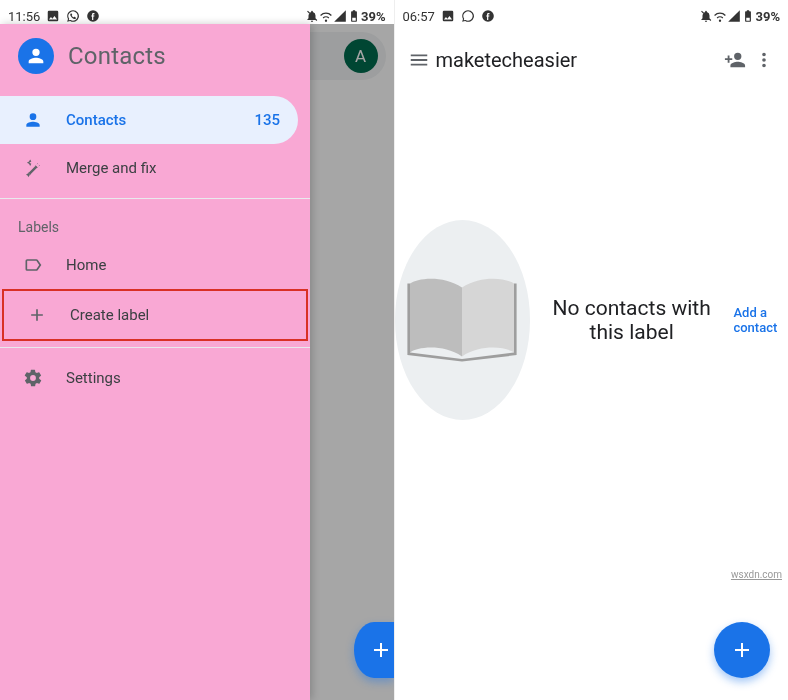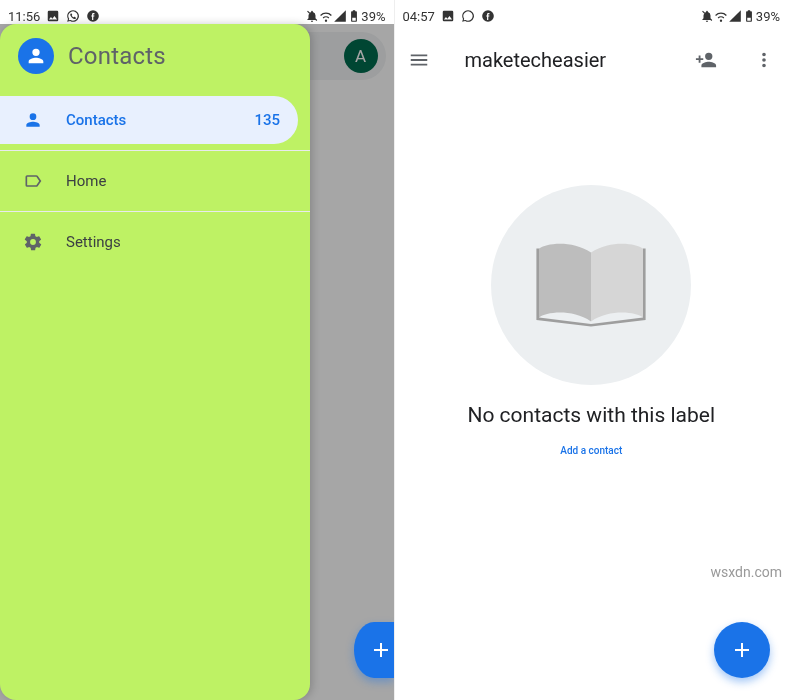--- a/index.html
+++ b/index.html
@@ -16,41 +16,42 @@
       height: 100%;
       position: relative;
       overflow: hidden;
       background: #fff;
     }
     .screen-left { border-right: 1px solid #eee; }
     .watermark {
       position: absolute;
       right: 6px;
       bottom: 120px;
-      font-size: 14px;
+      font-size: 10px;
       color: #999;
       writing-mode: horizontal-tb;
+      text-decoration: underline;
     }
     
     .status-bar {
       height: 24px;
       display: flex;
       align-items: center;
       justify-content: space-between;
       padding: 16px 8px;
       font-size: 13px;
       color: #333;
       background: #fff;
     }
     .status-left, .status-right {
       display: flex;
       align-items: center;
       gap: 6px;
     }
-    .status-right { gap: 0; }
+    .status-right { gap: 0; font-weight: bold; }
     .status-icon { width: 14px; height: 14px; display: inline-flex; align-items: center; justify-content: center; }
     .status-icon svg { width: 14px; height: 14px; fill: #333; }
     
     .overlay {
       position: absolute;
       top: 0; left: 0; right: 0; bottom: 0;
       background: rgba(0,0,0,0.35);
     }
     .under-content {
       position: absolute;
@@ -74,23 +75,22 @@
       color: #fff;
       display: flex; align-items: center; justify-content: center;
       font-size: 17px;
     }
     .drawer {
       position: absolute;
       top: 24px;
       left: 0;
       bottom: 0;
       width: 310px;
-      background: #bef264;
+      background: #f9a8d4;
       box-shadow: 2px 0 8px rgba(0,0,0,0.2);
-      border-radius: 16px;
     }
     .drawer-header {
       display: flex;
       align-items: center;
       gap: 14px;
       padding: 14px 18px 18px 18px;
     }
     .contacts-logo {
       width: 36px; height: 36px;
       border-radius: 50%;
@@ -160,56 +160,56 @@
       overflow: hidden;
       display: flex; align-items: center; justify-content: center;
     }
     .fab-left svg { width: 24px; height: 24px; fill: #fff; margin-left: 14px; }
     
     .app-bar {
       height: 56px;
       display: flex;
       align-items: center;
       padding: 0 12px;
-      gap: 34px;
+      gap: 5px;
     }
     .app-bar-title {
       font-size: 20px;
       color: #202124;
       flex: 1;
     }
     .app-bar-icon {
       width: 24px; height: 24px;
       display: flex; align-items: center; justify-content: center;
     }
     .app-bar-icon svg { width: 22px; height: 22px; fill: #5f6368; }
     .empty-state {
       position: absolute;
       top: 0; left: 0; right: 0; bottom: 0;
       display: flex;
-      flex-direction: column;
+      flex-direction: row;
       align-items: center;
       justify-content: center;
       gap: 18px;
       padding-bottom: 60px;
     }
     .empty-circle {
       width: 200px; height: 200px;
       border-radius: 50%;
       background: #eceff1;
       display: flex; align-items: center; justify-content: center;
     }
     .empty-circle svg { width: 130px; height: 130px; }
     .empty-title {
       font-size: 21px;
       color: #202124;
       text-align: center;
     }
     .empty-action {
-      font-size: 10px;
+      font-size: 13px;
       color: #1a73e8;
       font-weight: 500;
     }
     .drawer-scroll { padding-top: 4px; }
   </style>
 </head>
 <body>
 
 <div class="screen screen-left">
 
@@ -284,52 +284,71 @@
       <div class="nav-item active">
         <span class="nav-icon">
             <svg viewBox="0 0 24 24">
               <path d="M12 12a4 4 0 1 0-4-4 4 4 0 0 0 4 4zm0 2c-2.7 0-8 1.3-8 4v2h16v-2c0-2.7-5.3-4-8-4z"></path>
             </svg>
           </span>
         <span>Contacts</span>
         <span class="nav-count">135</span>
       </div>
 
+      <div class="nav-item">
+        <span class="nav-icon">
+            <svg viewBox="0 0 24 24">
+              <path d="M7.5 5.6 10 7l-1.4 2.5L7.2 7 4.7 5.6 7.2 4.2 8.6 1.7 10 4.2 7.5 5.6zm12 3.4-2-2-11 11 2 2 11-11zm-13 8 1 2 2 1-2 1-1 2-1-2-2-1 2-1 1-2zm11-11 1 2 2 1-2 1-1 2-1-2-2-1 2-1 1-2z"></path>
+            </svg>
+          </span>
+        <span>Merge and fix</span>
+      </div>
 
       <div class="section-divider"></div>
+      <div class="section-label">Labels</div>
 
       <div class="nav-item">
         <span class="nav-icon">
             <svg viewBox="0 0 24 24">
               <path d="M17.6 5.8A2 2 0 0 0 16 5H5a2 2 0 0 0-2 2v10a2 2 0 0 0 2 2h11a2 2 0 0 0 1.6-.8L22 12l-4.4-6.2zM16 17H5V7h11l3.5 5L16 17z"></path>
             </svg>
           </span>
         <span>Home</span>
       </div>
 
+      <div class="highlight-box">
+        <div class="nav-item">
+          <span class="nav-icon">
+              <svg viewBox="0 0 24 24">
+                <path d="M19 13h-6v6h-2v-6H5v-2h6V5h2v6h6v2z"></path>
+              </svg>
+            </span>
+          <span>Create label</span>
+        </div>
+      </div>
 
       <div class="section-divider"></div>
 
       <div class="nav-item">
         <span class="nav-icon">
             <svg viewBox="0 0 24 24">
               <path d="M19.4 13a7.8 7.8 0 0 0 0-2l2.1-1.6a.5.5 0 0 0 .1-.6l-2-3.5a.5.5 0 0 0-.6-.2l-2.5 1a7.3 7.3 0 0 0-1.7-1l-.4-2.6a.5.5 0 0 0-.5-.4h-4a.5.5 0 0 0-.5.4L9 5.1a7.3 7.3 0 0 0-1.7 1l-2.5-1a.5.5 0 0 0-.6.2l-2 3.5a.5.5 0 0 0 .1.6L4.6 11a7.8 7.8 0 0 0 0 2l-2.1 1.6a.5.5 0 0 0-.1.6l2 3.5a.5.5 0 0 0 .6.2l2.5-1a7.3 7.3 0 0 0 1.7 1l.4 2.6a.5.5 0 0 0 .5.4h4a.5.5 0 0 0 .5-.4l.4-2.6a7.3 7.3 0 0 0 1.7-1l2.5 1a.5.5 0 0 0 .6-.2l2-3.5a.5.5 0 0 0-.1-.6L19.4 13zM12 15.5A3.5 3.5 0 1 1 15.5 12 3.5 3.5 0 0 1 12 15.5z"></path>
             </svg>
           </span>
         <span>Settings</span>
       </div>
     </div>
   </div>
 </div>
 
 <div class="screen">
 
   <div class="status-bar">
     <div class="status-left">
-      <span>04:57</span>
+      <span>06:57</span>
       <span class="status-icon">
           <svg viewBox="0 0 24 24">
             <path d="M21 19V5a2 2 0 0 0-2-2H5a2 2 0 0 0-2 2v14a2 2 0 0 0 2 2h14a2 2 0 0 0 2-2zM8.5 13.5 11 16.5l3.5-4.5L19 18H5l3.5-4.5z"></path>
           </svg>
         </span>
       <span class="status-icon">
           <svg viewBox="0 0 24 24">
             <path d="M12 2a10 10 0 0 0-8.6 15L2 22l5.1-1.4A10 10 0 1 0 12 2zm0 18a8 8 0 0 1-4.1-1.1l-.3-.2-3 .8.8-2.9-.2-.3A8 8 0 1 1 12 20z"></path>
           </svg>
         </span>

